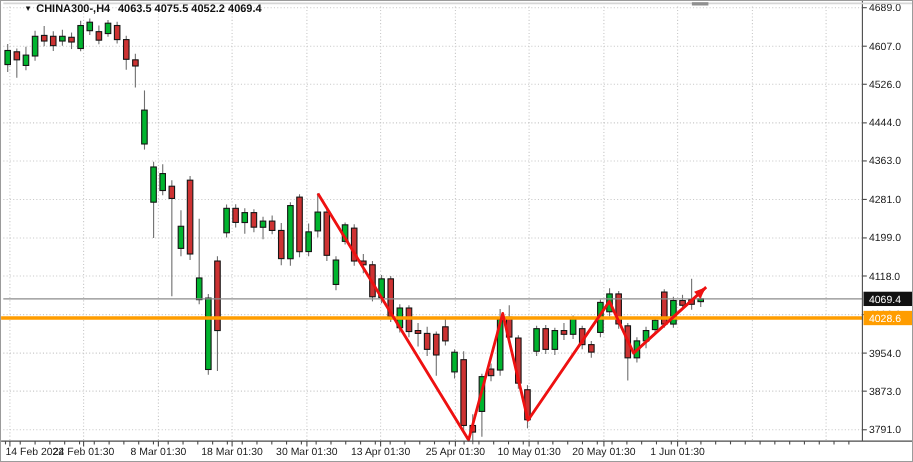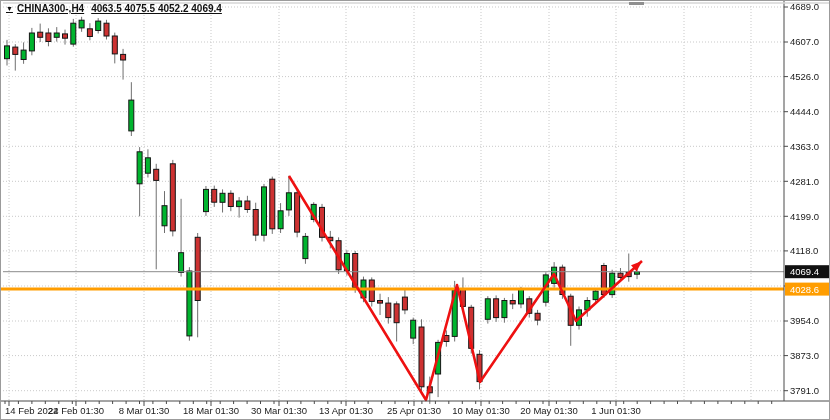--- a/index.html
+++ b/index.html
@@ -3,24 +3,23 @@
 <meta charset="utf-8">
 <style>
   html,body{margin:0;padding:0;background:#e8e8e8;}
   .window{
     position:relative;width:830px;height:420px;background:#ffffff;
     font-family:"Liberation Sans",sans-serif;overflow:hidden;
     border:1px solid #9b9b9b;box-sizing:border-box;
   }
   .chart-svg{position:absolute;left:0;top:0;}
   .chart-title{
-    position:absolute;left:5px;top:1px;height:13px;display:flex;align-items:center;
+    position:absolute;left:21px;top:1px;height:13px;display:flex;align-items:center;
     font:700 10px "Liberation Sans",sans-serif;color:#101010;letter-spacing:0;white-space:pre;
     z-index:5;
-    text-decoration:underline;
   }
   .chart-title .tri{font-size:7px;margin-right:4px;line-height:10px;color:#101010;}
   .chart-title .ohlc{margin-left:7px;font-weight:700;}
   svg text{font-family:"Liberation Sans",sans-serif;}
 </style>
 </head>
 <body>
 
 <div class="window">
   <div class="chart-title">

